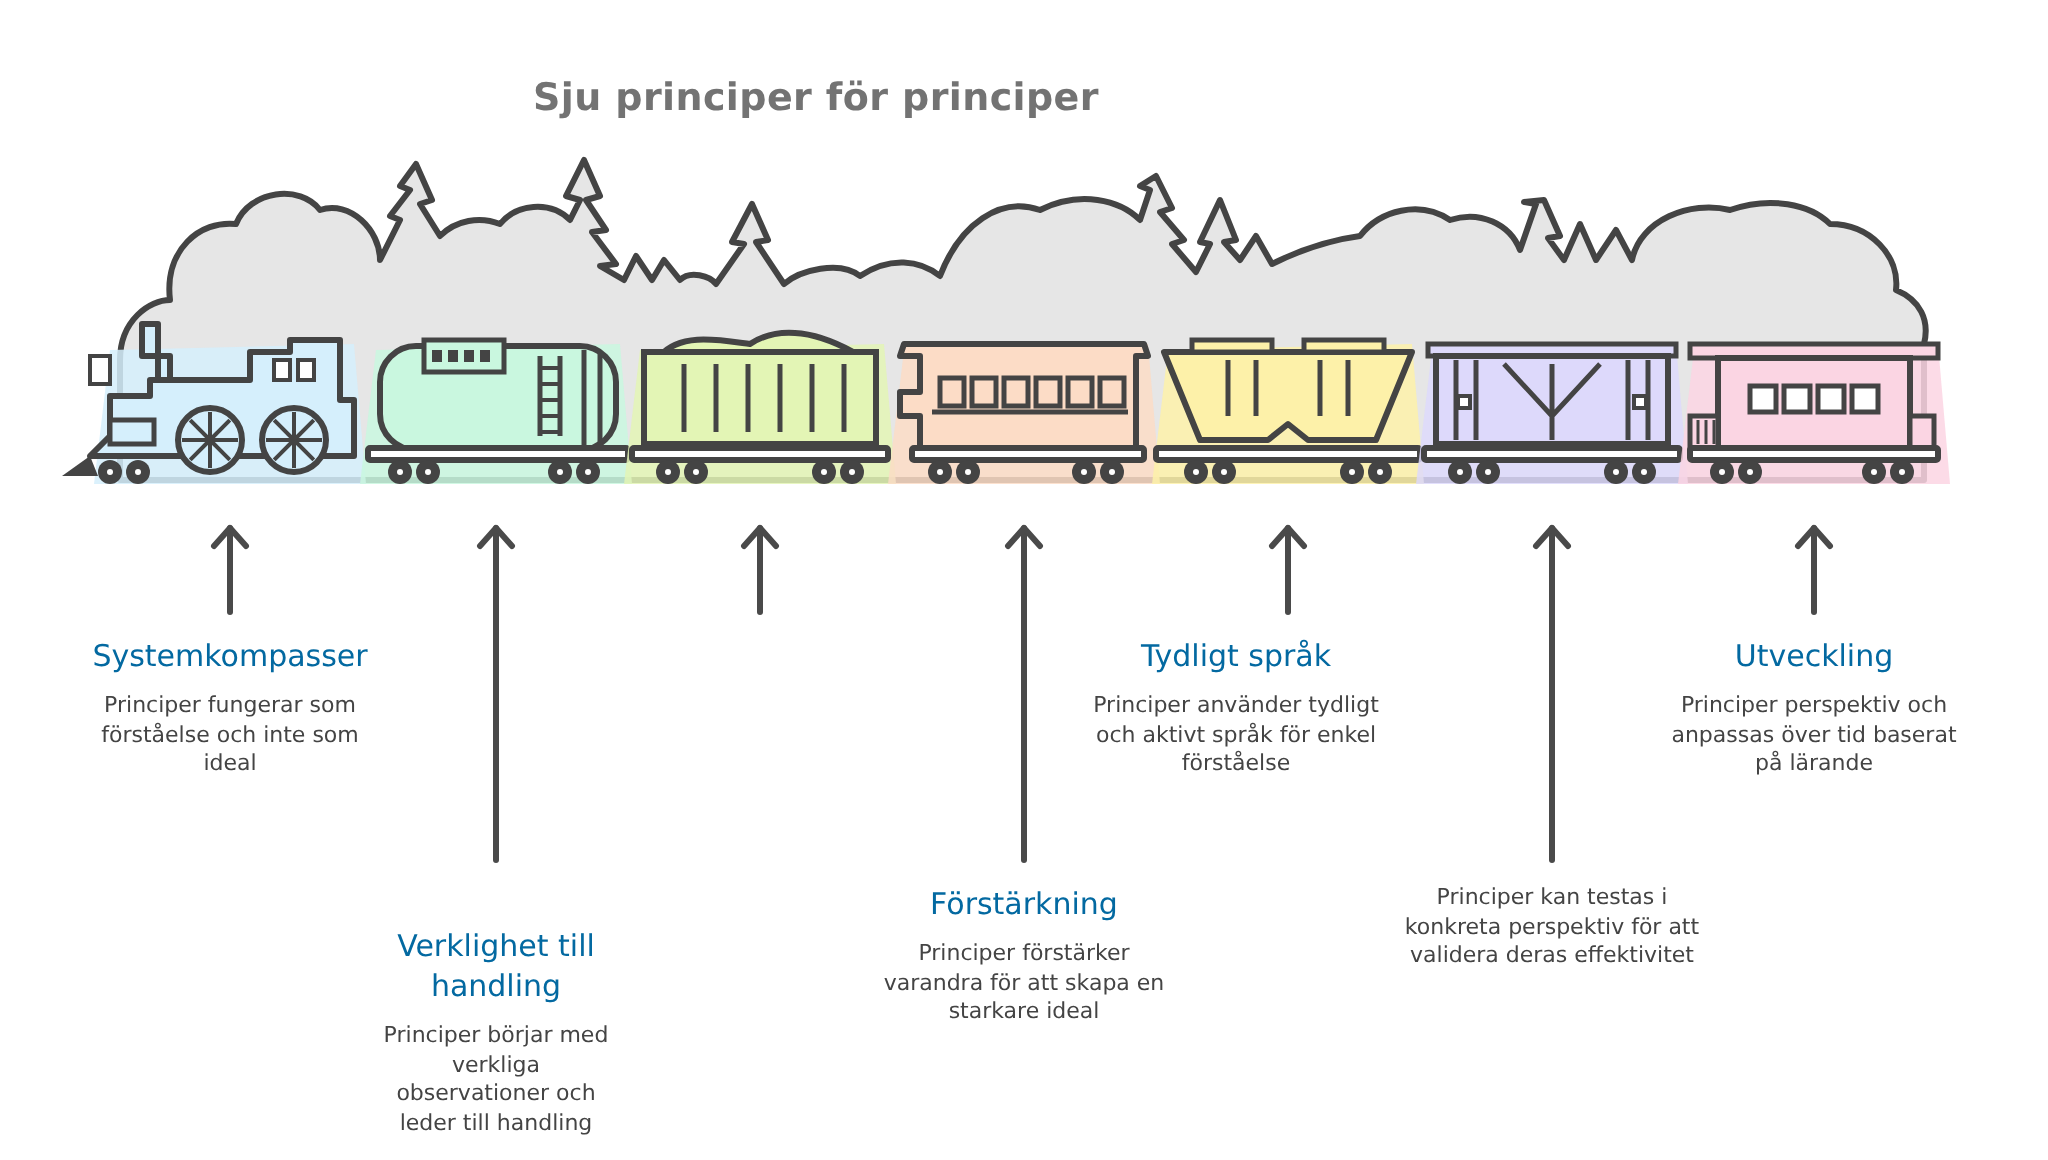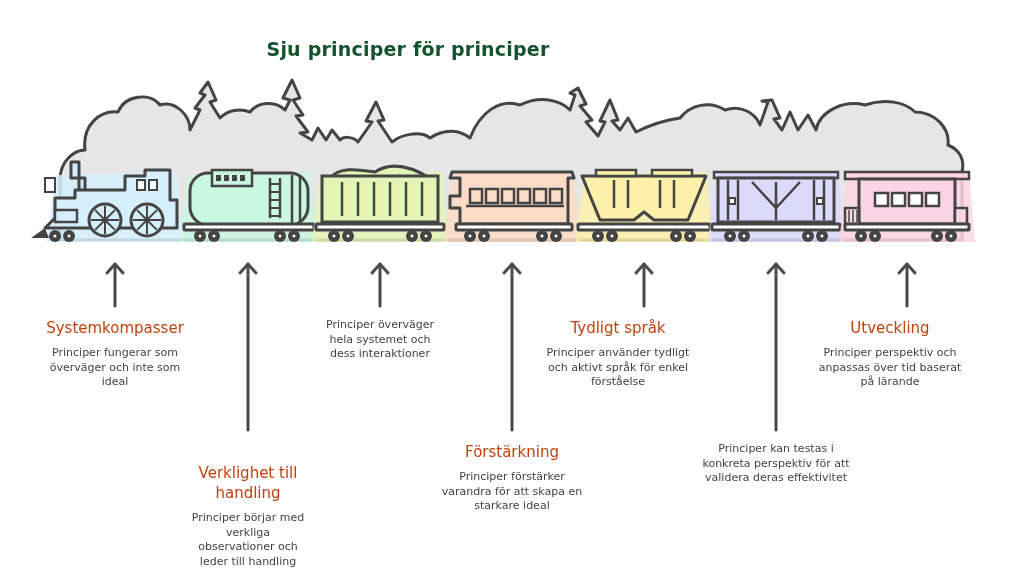--- a/index.html
+++ b/index.html
@@ -1,22 +1,22 @@
 <!DOCTYPE html>
 <html><head>
 <meta charset="utf-8">
 <style>
   html, body { margin:0; padding:0; background:#ffffff; }
   body { width:1024px; height:580px; position:relative; overflow:hidden;
          font-family:"DejaVu Sans", sans-serif; color:#3d3d3d; }
   .title { position:absolute; top:38px; left:0; width:816px; text-align:center;
-           font-size:19px; font-weight:bold; color:#14532d; letter-spacing:0.2px; }
+           font-size:19px; font-weight:bold; color:#737373; letter-spacing:0.2px; }
   svg.scene { position:absolute; left:0; top:0; }
   .label { position:absolute; text-align:center; width:180px; }
-  .label .h { font-size:15px; color:#c2410c; line-height:20px; margin-bottom:8px; }
+  .label .h { font-size:15px; color:#0369a1; line-height:20px; margin-bottom:8px; }
   .label .d { font-size:11px; color:#444; line-height:14.5px; }
 </style>
 </head>
 <body>
 
 <div class="title">Sju principer för principer</div>
 
 <svg class="scene" width="1024" height="580" viewBox="0 0 1024 580">
 
   <g stroke="#444" stroke-width="3" fill="#e6e6e6" stroke-linejoin="round">
@@ -215,37 +215,36 @@
       <g>
         <line x1="907" y1="264" x2="907" y2="306" stroke="#4a4a4a" stroke-width="3" stroke-linecap="round"></line>
         <path d="M899,273 L907,264 L915,273" fill="none" stroke="#4a4a4a" stroke-width="3" stroke-linecap="round" stroke-linejoin="round"></path>
       </g>
     </g>
 </svg>
 
 <div id="labels">
     <div class="label" style="left: 25px; top: 318px;">
       <div class="h" style="width: auto; margin: 0px auto 8px;">Systemkompasser</div>
-      <div class="d" style="width: 150px; margin: 0px auto;">Principer fungerar som överväger och inte som ideal</div>
+      <div class="d" style="width: 150px; margin: 0px auto;">Principer fungerar som förståelse och inte som ideal</div>
     </div>
     <div class="label" style="left: 158px; top: 463px;">
       <div class="h" style="width: 130px; margin: 0px auto 8px;">Verklighet till handling</div>
       <div class="d" style="width: 120px; margin: 0px auto;">Principer börjar med verkliga observationer och leder till handling</div>
     </div>
     <div class="label" style="left: 290px; top: 318px;">
-      <div class="d" style="width: 120px; margin: 0px auto;">Principer överväger hela systemet och dess interaktioner</div>
     </div>
     <div class="label" style="left: 422px; top: 442px;">
       <div class="h" style="width: auto; margin: 0px auto 8px;">Förstärkning</div>
       <div class="d" style="width: 150px; margin: 0px auto;">Principer förstärker varandra för att skapa en starkare ideal</div>
     </div>
     <div class="label" style="left: 528px; top: 318px;">
       <div class="h" style="width: auto; margin: 0px auto 8px;">Tydligt språk</div>
       <div class="d" style="width: 150px; margin: 0px auto;">Principer använder tydligt och aktivt språk för enkel förståelse</div>
     </div>
     <div class="label" style="left: 686px; top: 442px;">
       <div class="d" style="width: 150px; margin: 0px auto;">Principer kan testas i konkreta perspektiv för att validera deras effektivitet</div>
     </div>
-    <div class="label" style="left: 800px; top: 318px;">
+    <div class="label" style="left: 817px; top: 318px;">
       <div class="h" style="width: auto; margin: 0px auto 8px;">Utveckling</div>
       <div class="d" style="width: 150px; margin: 0px auto;">Principer perspektiv och anpassas över tid baserat på lärande</div>
     </div>
   </div>
 
 </body></html>

